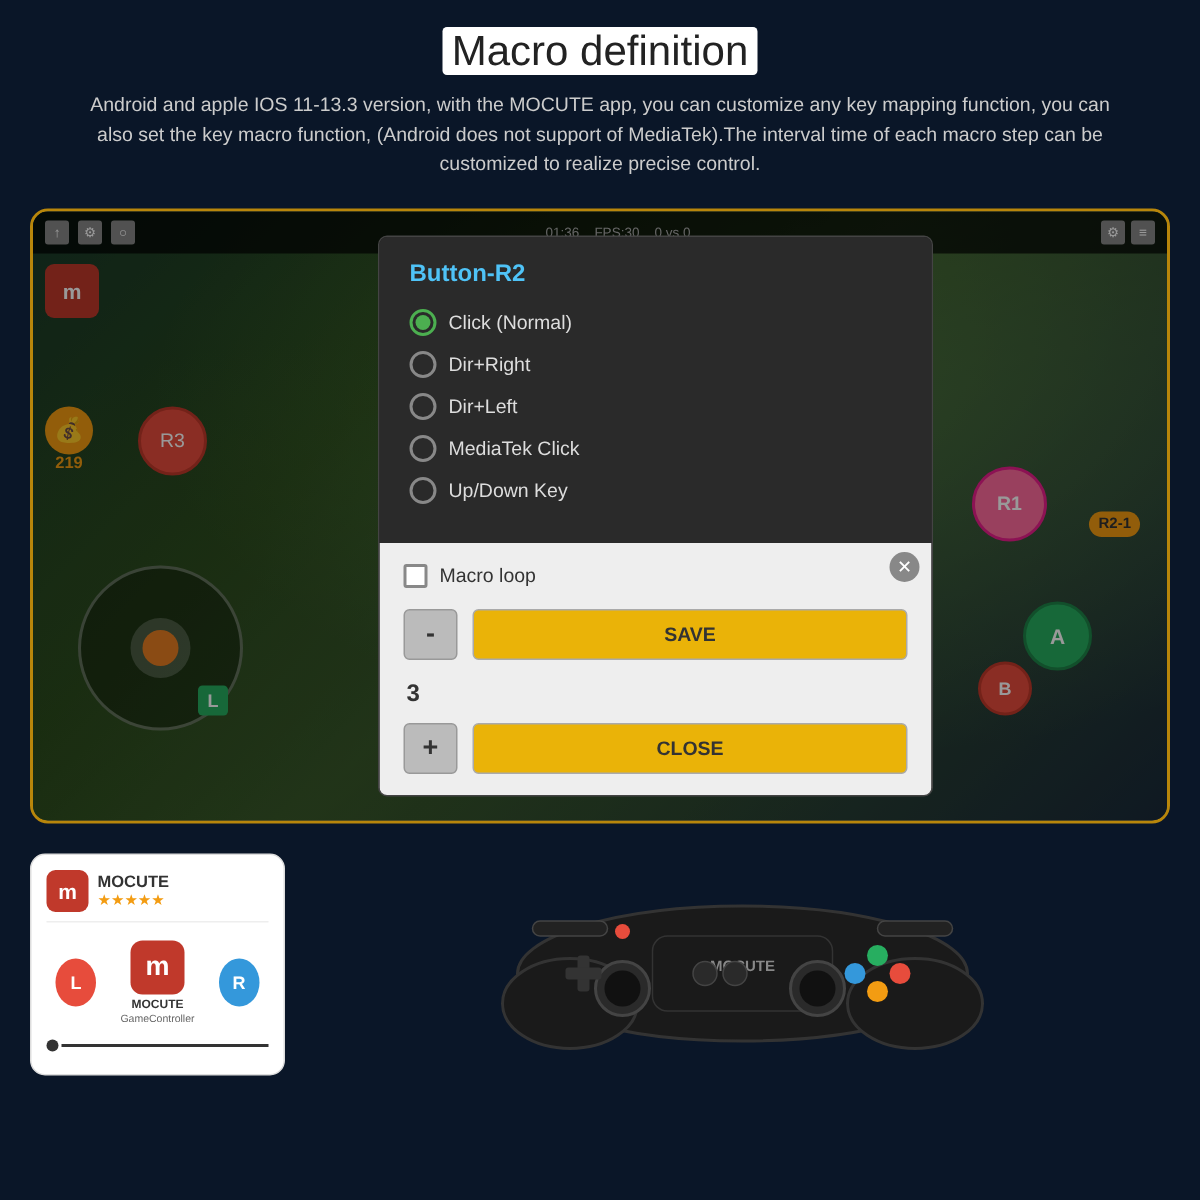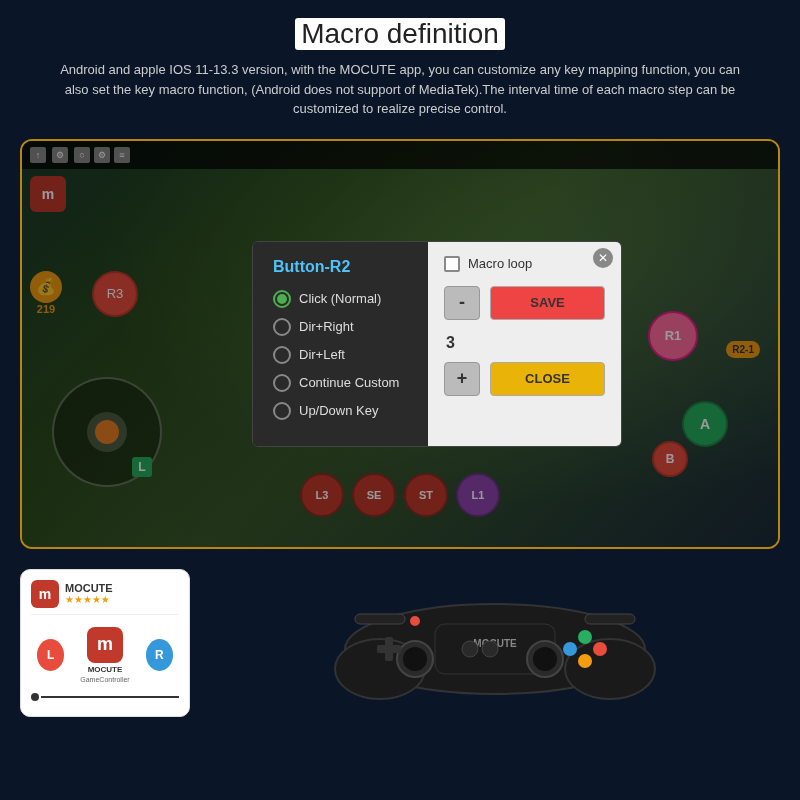--- a/index.html
+++ b/index.html
@@ -313,20 +313,21 @@
       left: 50%;
       transform: translate(-40%, -50%);
       background: #1a1a1a;
       border: 1px solid #444;
       border-radius: 6px;
       width: 370px;
       padding: 0;
       z-index: 30;
       display: flex;
       overflow: hidden;
+      flex-direction: column;
     }
 
     
     .dialog-left {
       background: #2a2a2a;
       padding: 16px 20px;
       min-width: 175px;
     }
     .dialog-left-title {
       font-size: 16px;
@@ -427,21 +428,21 @@
       align-items: center;
       justify-content: center;
       font-size: 18px;
       font-weight: bold;
       color: #333;
       cursor: pointer;
     }
     .macro-save-btn {
       flex: 1;
       height: 34px;
-      background: #ef4444;
+      background: #eab308;
       border: 1px solid #aaa;
       border-radius: 4px;
       display: flex;
       align-items: center;
       justify-content: center;
       font-size: 13px;
       font-weight: bold;
       color: #333;
       cursor: pointer;
     }
@@ -638,20 +639,27 @@
 
 <div class="game-container">
   <div class="game-screen">
     <div class="game-bg-overlay"></div>
 
     <div class="game-topbar">
       <div class="topbar-icons">
         <div class="topbar-icon">↑</div>
         <div class="topbar-icon">⚙</div>
         <div class="topbar-icon">○</div>
+      </div>
+      <div class="topbar-center">
+        <span>01:36</span>
+        &nbsp;&nbsp;
+        <span>FPS:30</span>
+        &nbsp;&nbsp;
+        <span>0 vs 0</span>
       </div>
       <div class="topbar-right">
         <div class="topbar-icon">⚙</div>
         <div class="topbar-icon">≡</div>
       </div>
     </div>
 
     <div style="position:absolute;left:8px;top:35px;z-index:5;">
       <div class="mocute-logo">m</div>
     </div>
@@ -696,21 +704,21 @@
         <div class="radio-option">
           <div class="radio-circle"></div>
           <span class="radio-label">Dir+Right</span>
         </div>
         <div class="radio-option">
           <div class="radio-circle"></div>
           <span class="radio-label">Dir+Left</span>
         </div>
         <div class="radio-option">
           <div class="radio-circle"></div>
-          <span class="radio-label">Continue Custom</span>
+          <span class="radio-label">MediaTek Click</span>
         </div>
         <div class="radio-option">
           <div class="radio-circle"></div>
           <span class="radio-label">Up/Down Key</span>
         </div>
       </div>
 
       <div class="dialog-right">
         <div class="dialog-close">✕</div>
 

